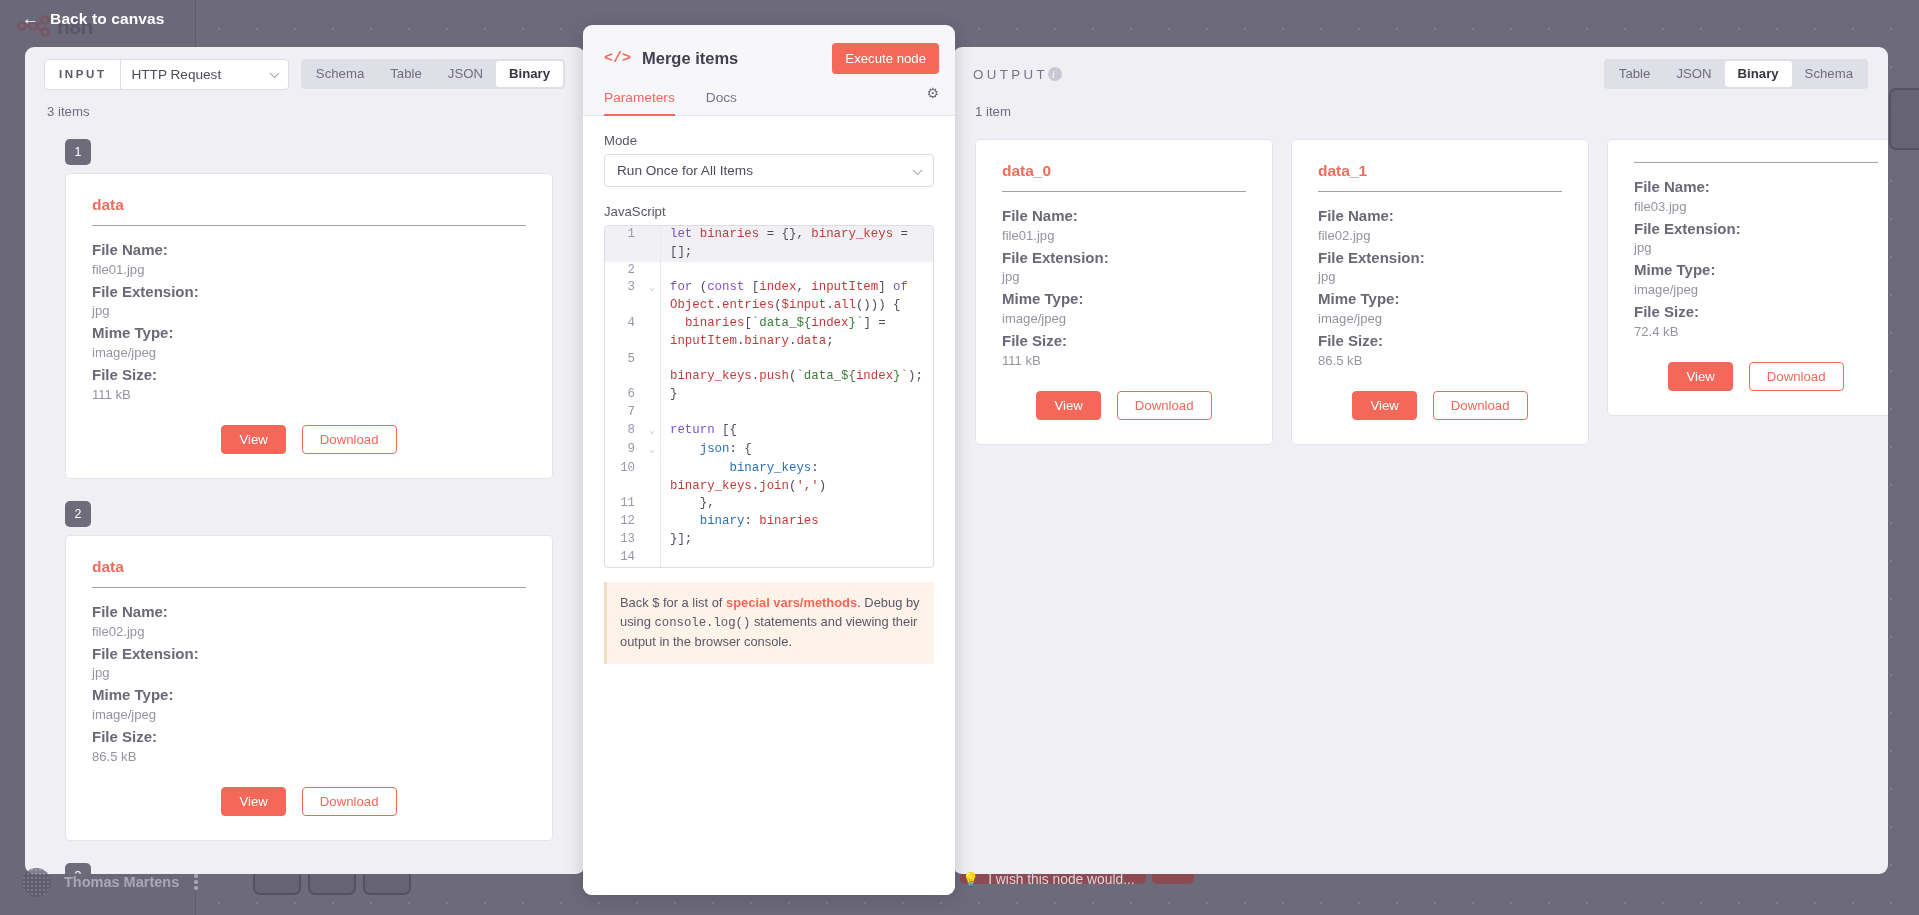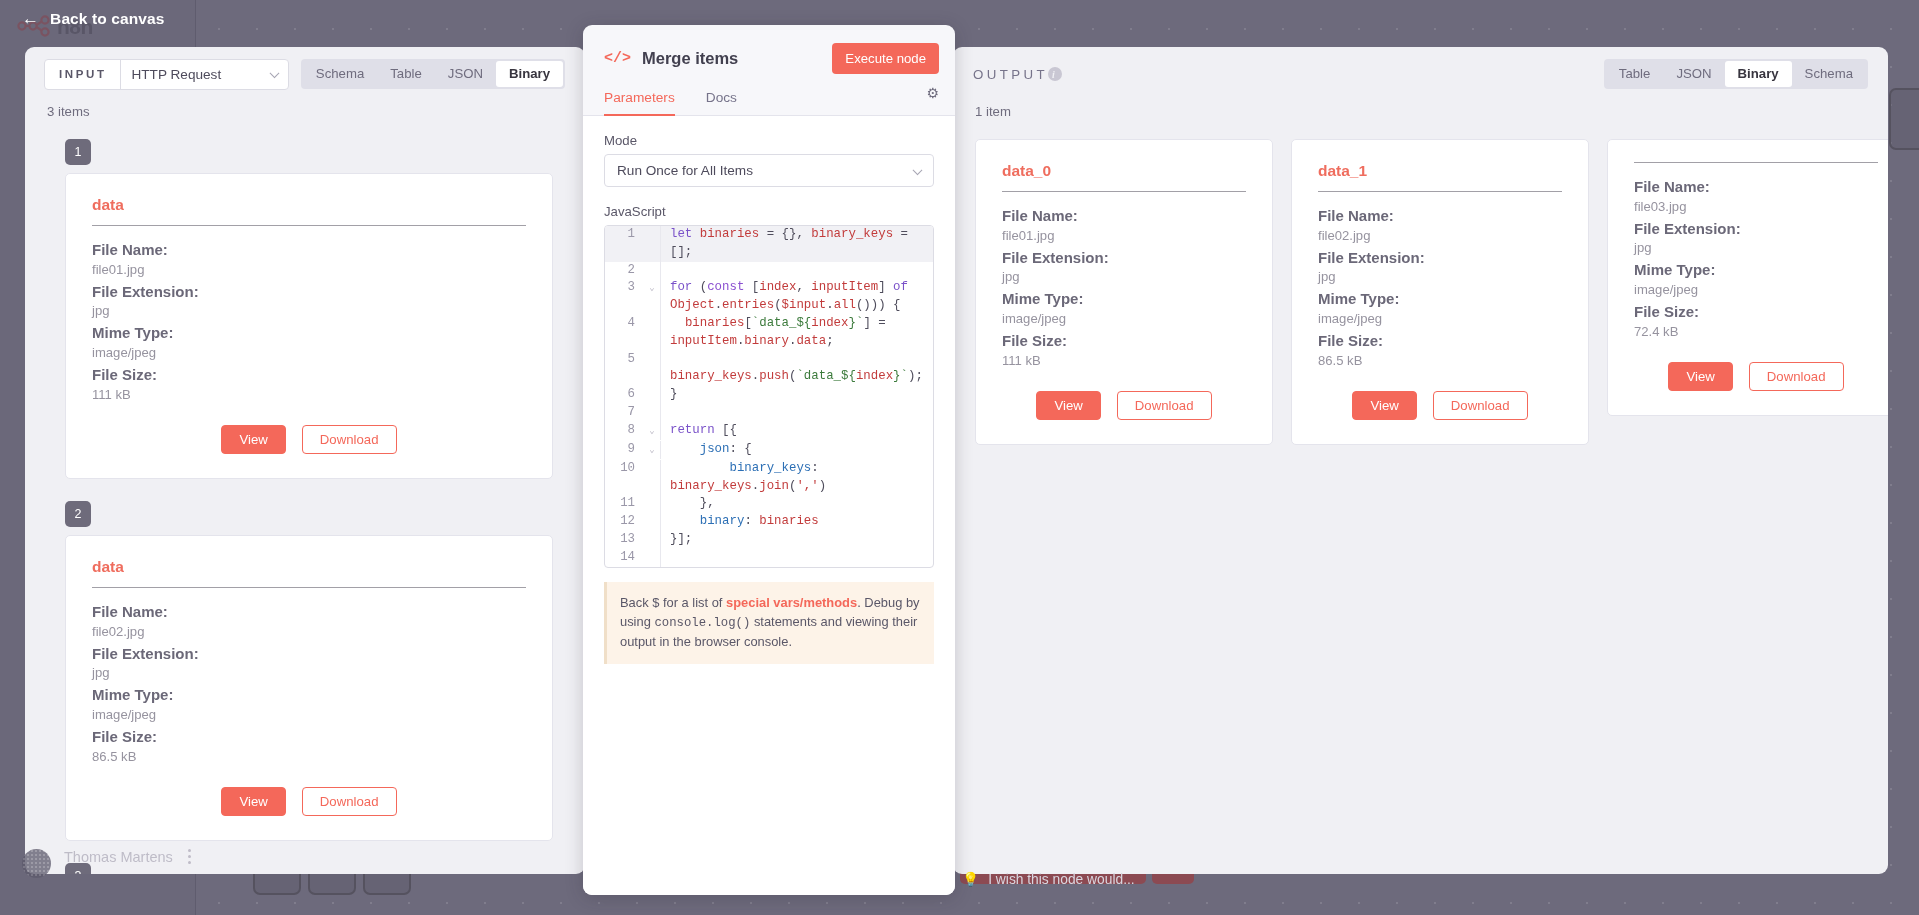--- a/index.html
+++ b/index.html
@@ -57,22 +57,23 @@
   }
   #n8n-wordmark {
     position: absolute; left: 57px; top: 15px;
     font-size: 21px; font-weight: 700; color: #4b4858; opacity: .55;
     letter-spacing: -.5px; z-index: 5; pointer-events: none;
   }
 
   
   #user-strip {
     position: absolute; left: 0; bottom: 0; width: 196px; height: 66px;
-    display: flex; align-items: flex-start; gap: 13px; padding-left: 22px;
+    display: flex; align-items: center; gap: 13px; padding-left: 22px;
     z-index: 6;
+    font-weight: bold;
   }
   #avatar {
     width: 29px; height: 29px; border-radius: 50%;
     background: #5d5a6c;
     background-image: radial-gradient(circle, rgba(255,255,255,.22) .9px, transparent 1px);
     background-size: 4px 4px;
     opacity: .75; flex: none;
   }
   #user-name { color: #b6b3c0; font-size: 14.5px; opacity: .85; white-space: nowrap; }
   #user-kebab { display: flex; flex-direction: column; gap: 2.5px; margin-left: 2px; cursor: pointer; }

